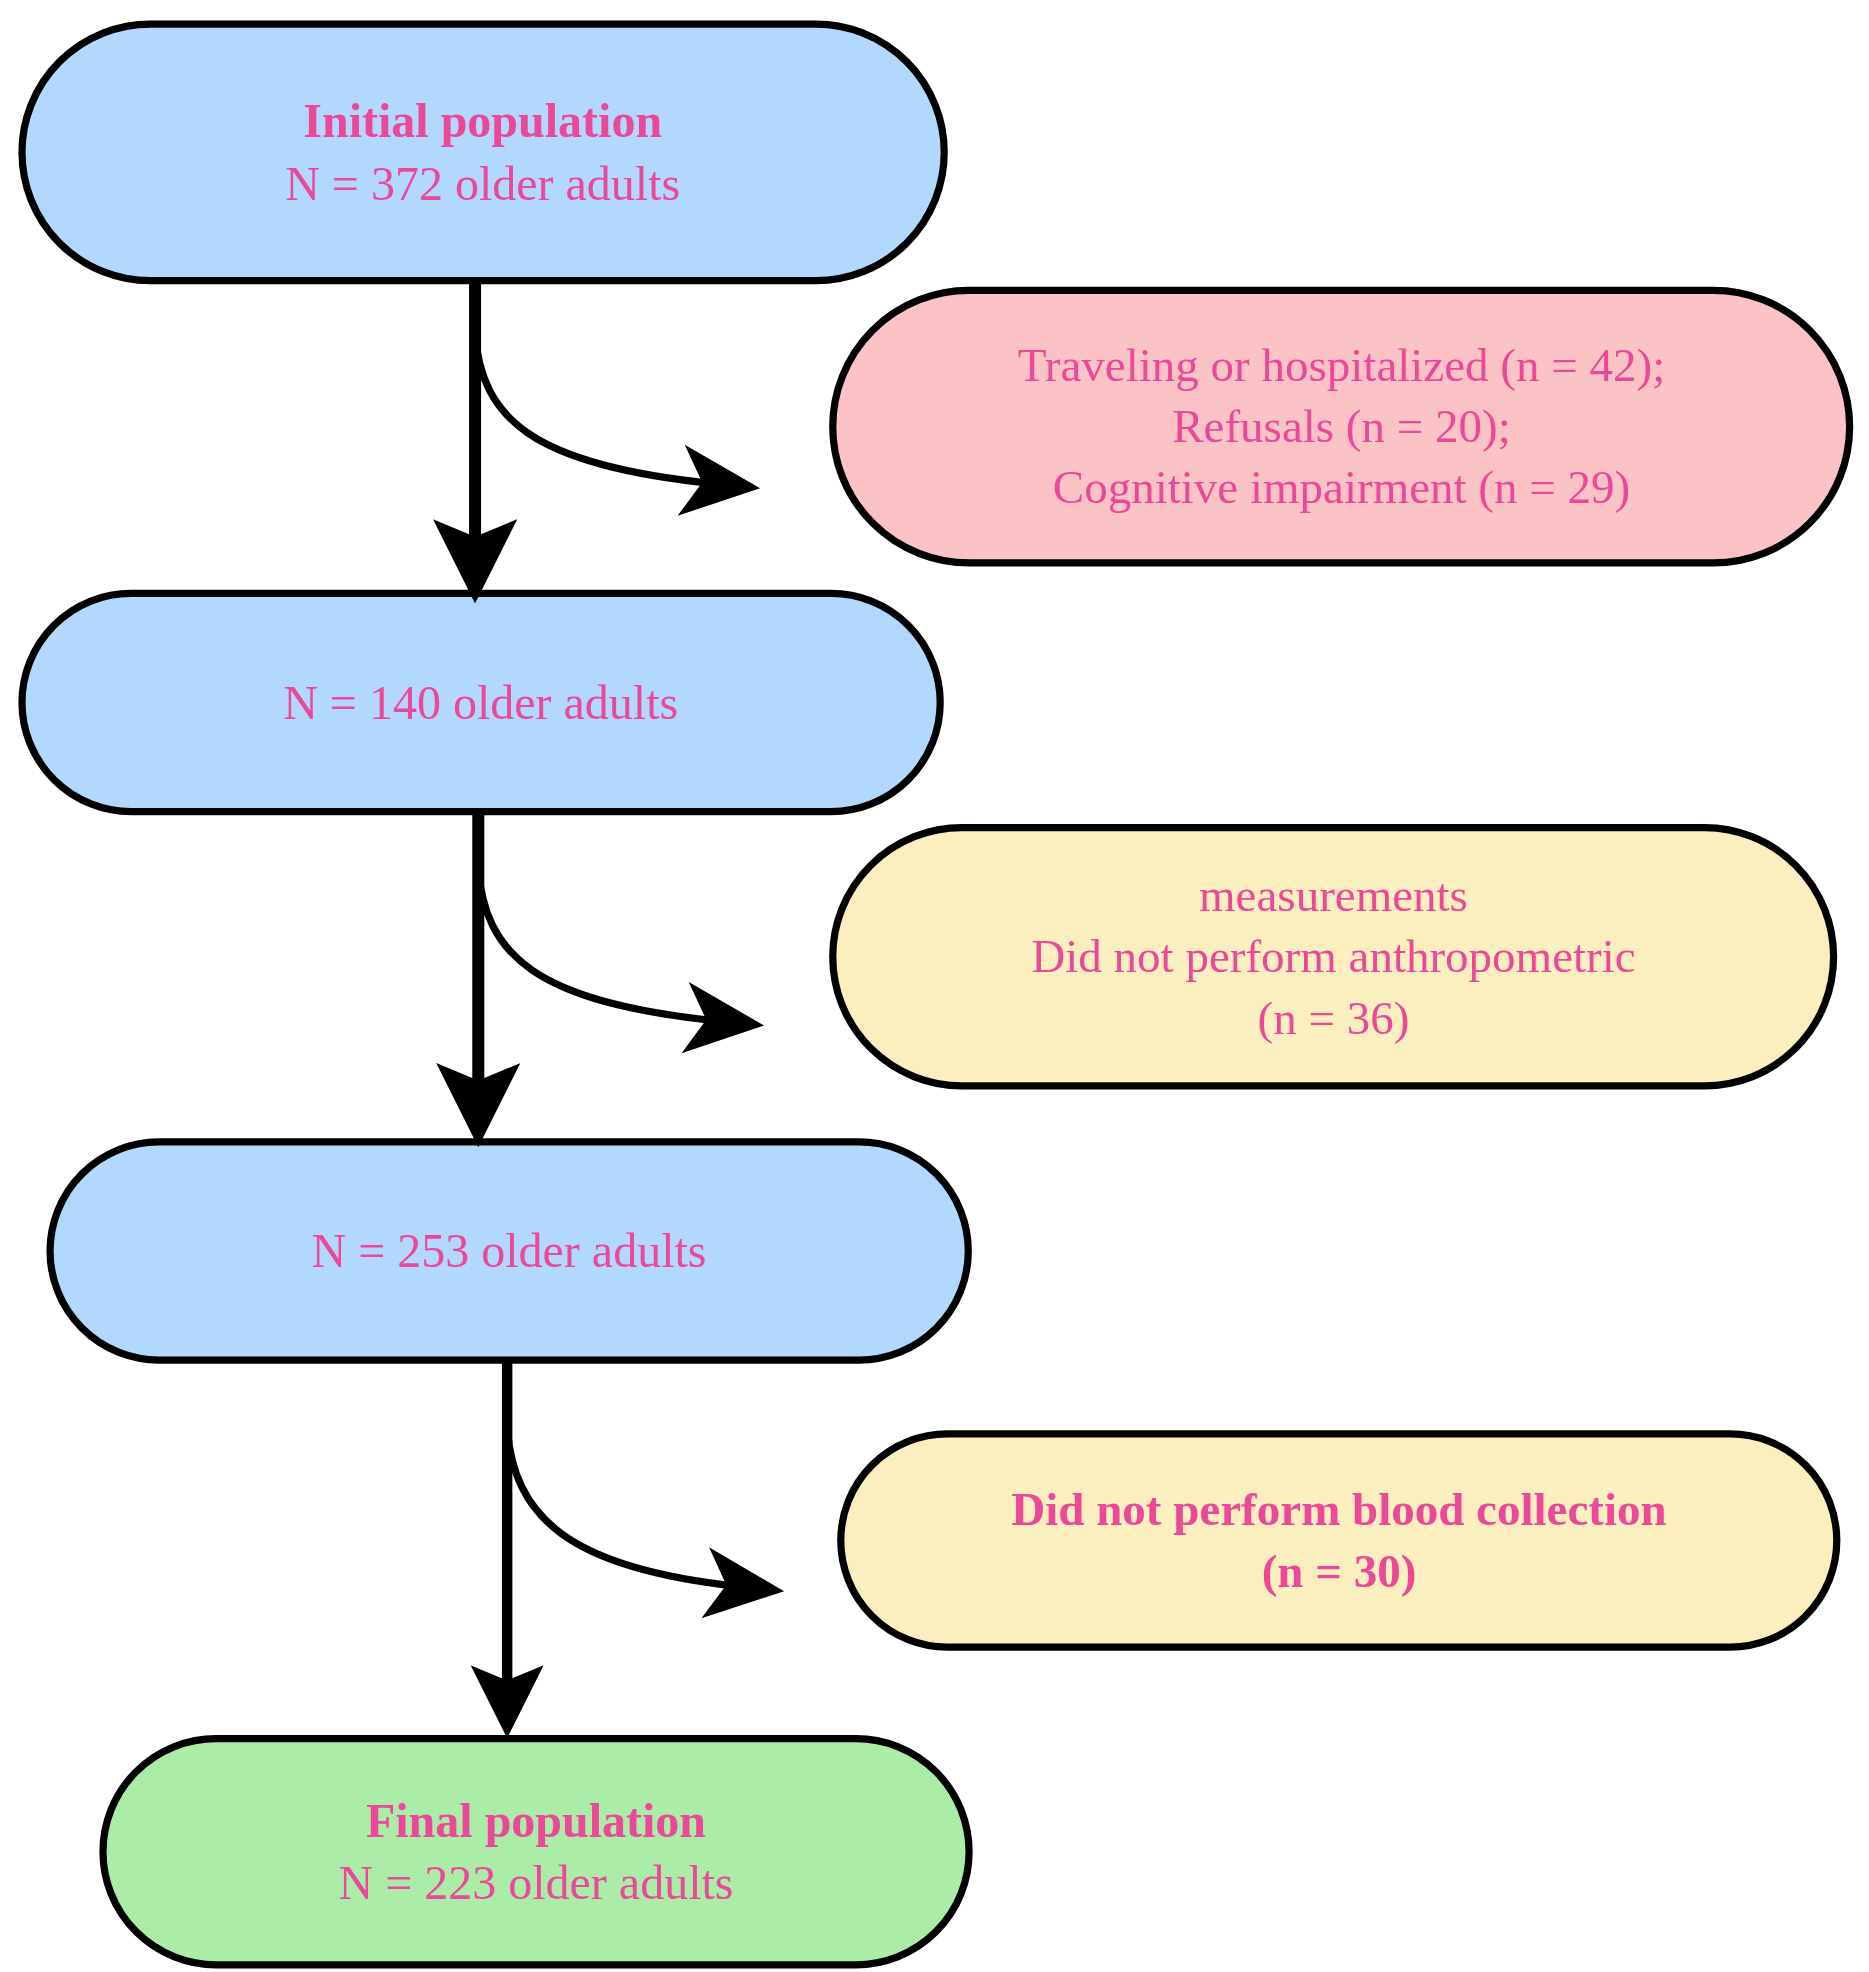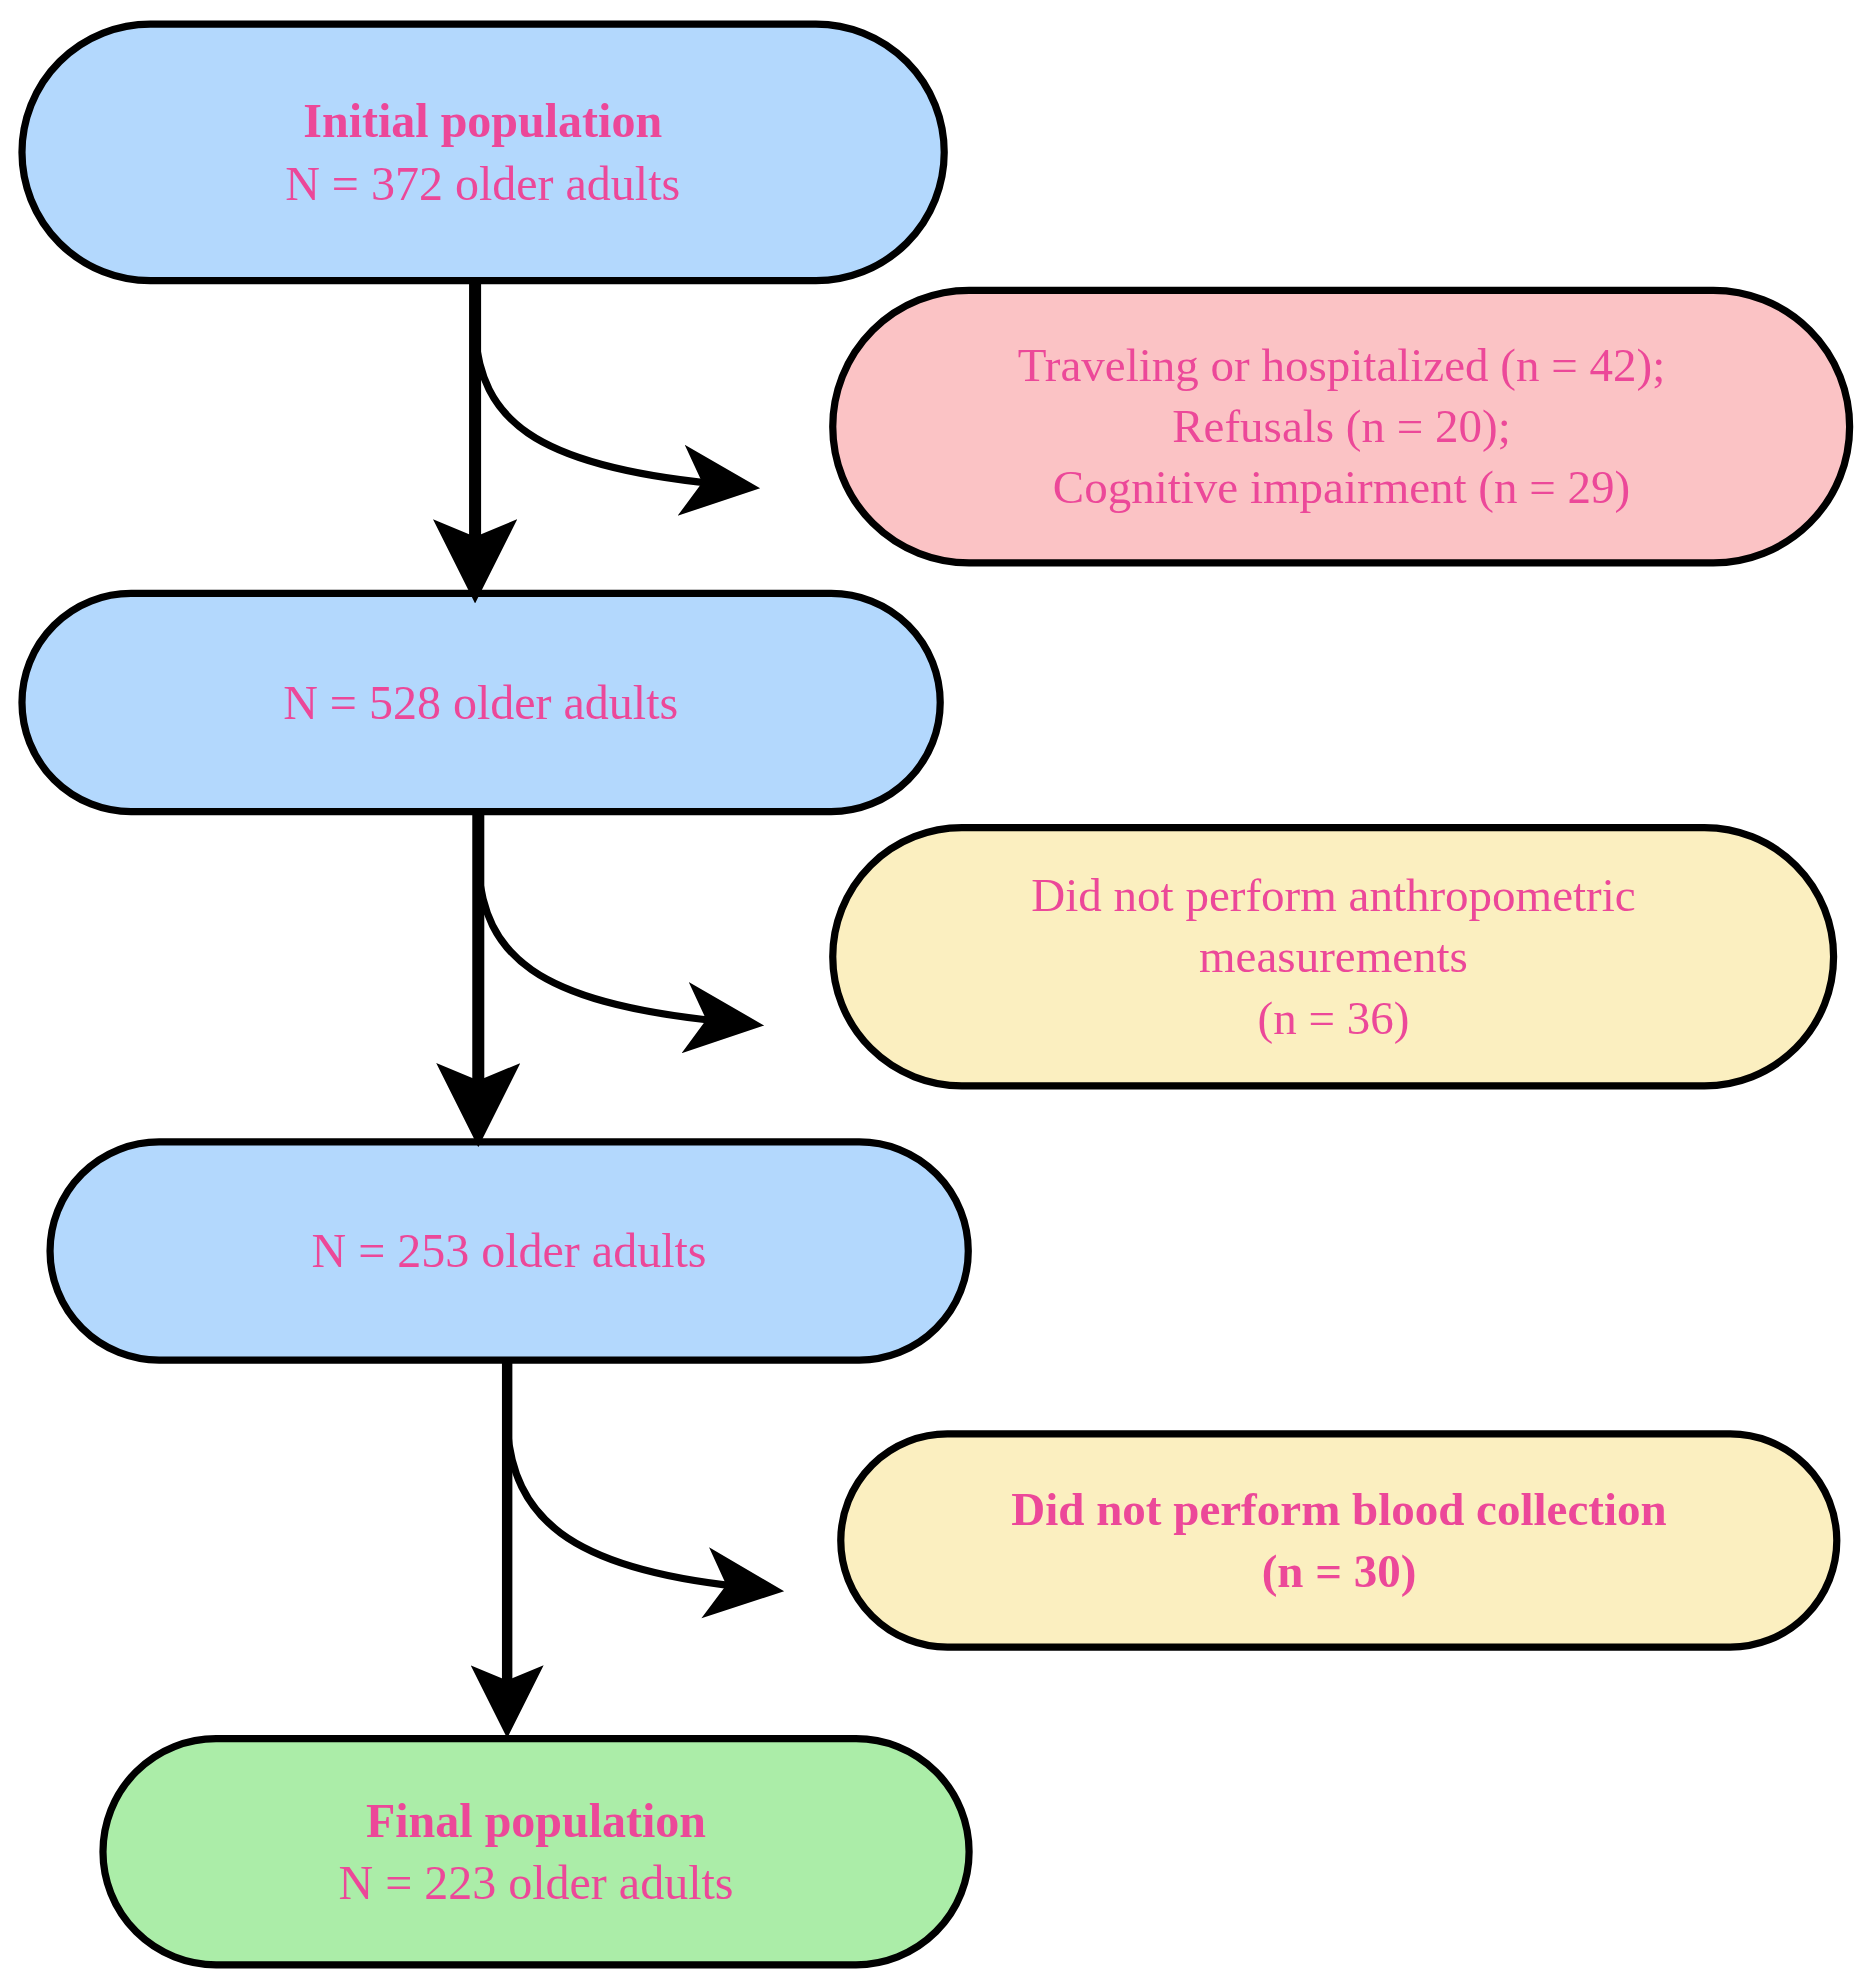--- a/index.html
+++ b/index.html
@@ -93,26 +93,26 @@
     <span class="node-line">N = 372 older adults</span>
   </div>
 
   <div class="node-text" style="left:833px; top:290px; width:1017px; height:273px; font-size:47px;">
     <span class="node-line">Traveling or hospitalized (n = 42);</span>
     <span class="node-line">Refusals (n = 20);</span>
     <span class="node-line">Cognitive impairment (n = 29)</span>
   </div>
 
   <div class="node-text" style="left:21.7px; top:594px; width:918px; height:218px; font-size:48px;">
-    <span class="node-line">N = 528 older adults</span>
+    <span class="node-line">N = 140 older adults</span>
   </div>
 
   <div class="node-text" style="left:833px; top:828px; width:1001px; height:258px; font-size:47px;">
+    <span class="node-line">measurements</span>
     <span class="node-line">Did not perform anthropometric</span>
-    <span class="node-line">measurements</span>
     <span class="node-line">(n = 36)</span>
   </div>
 
   <div class="node-text" style="left:50px; top:1142px; width:918px; height:218px; font-size:48px;">
     <span class="node-line">N = 253 older adults</span>
   </div>
 
   <div class="node-text" style="left:841px; top:1434px; width:996px; height:213px; font-size:47px;font-weight:bold;">
     <span class="node-line">Did not perform blood collection</span>
     <span class="node-line">(n = 30)</span>

